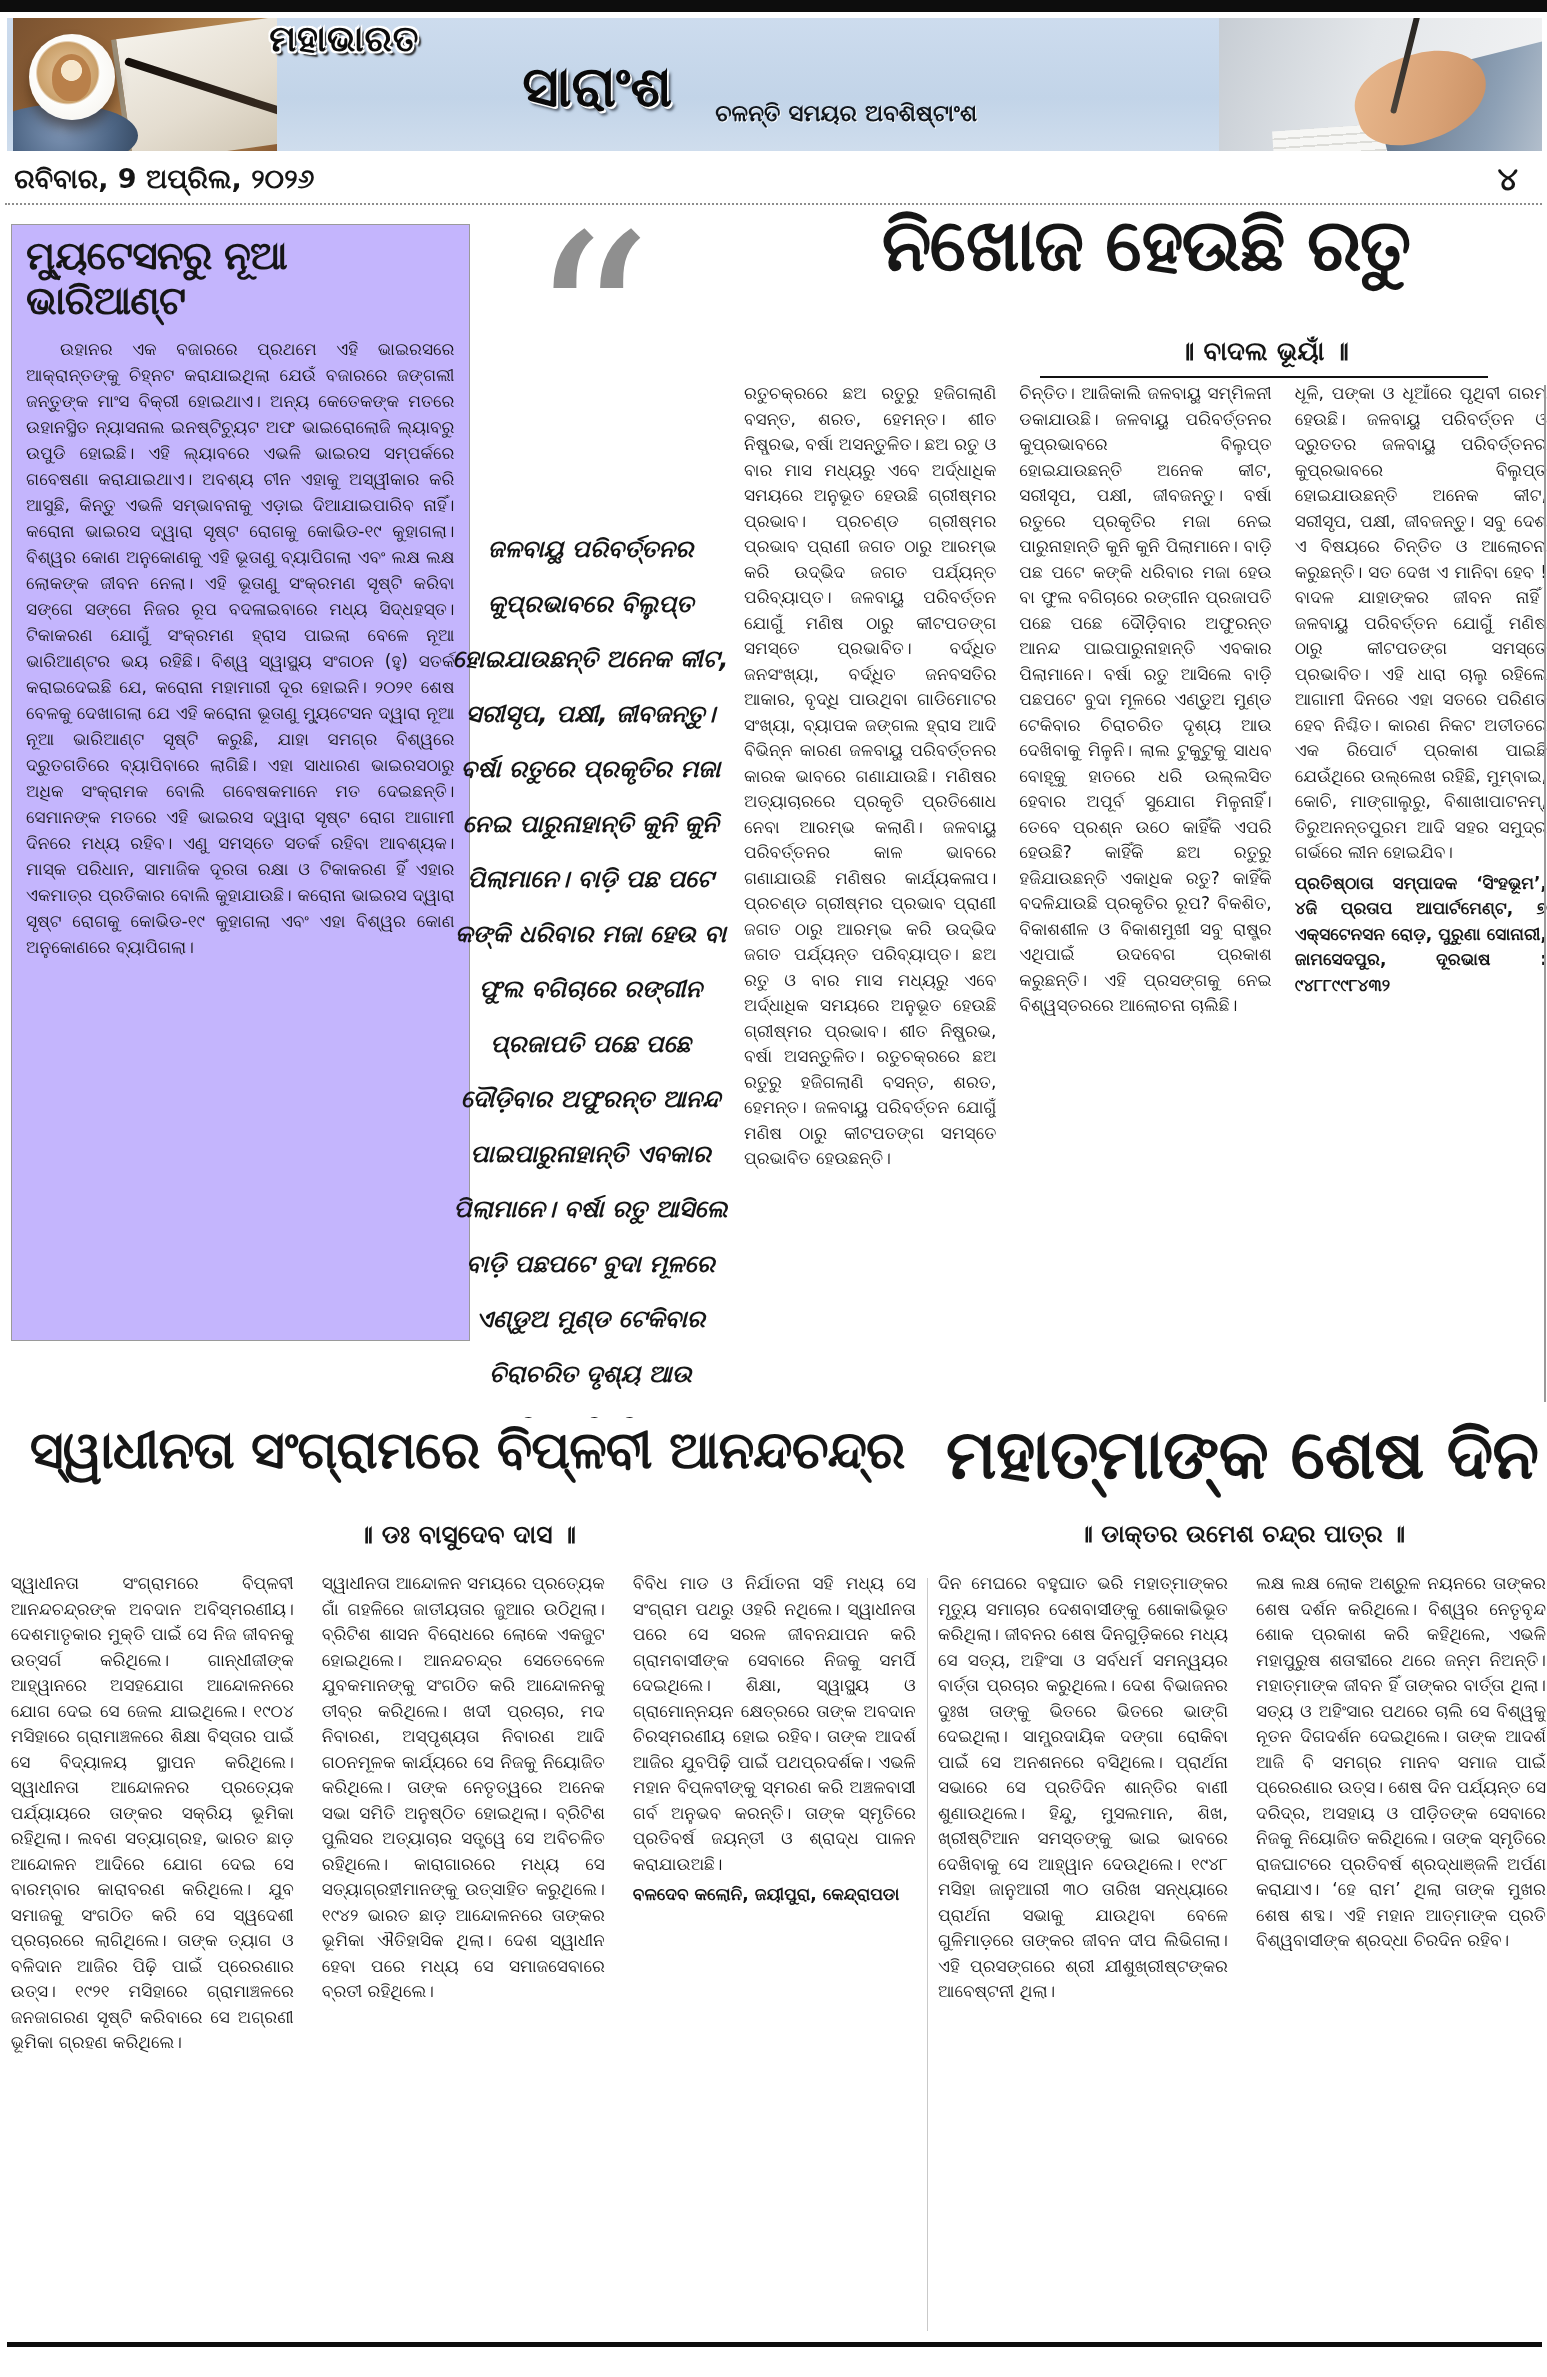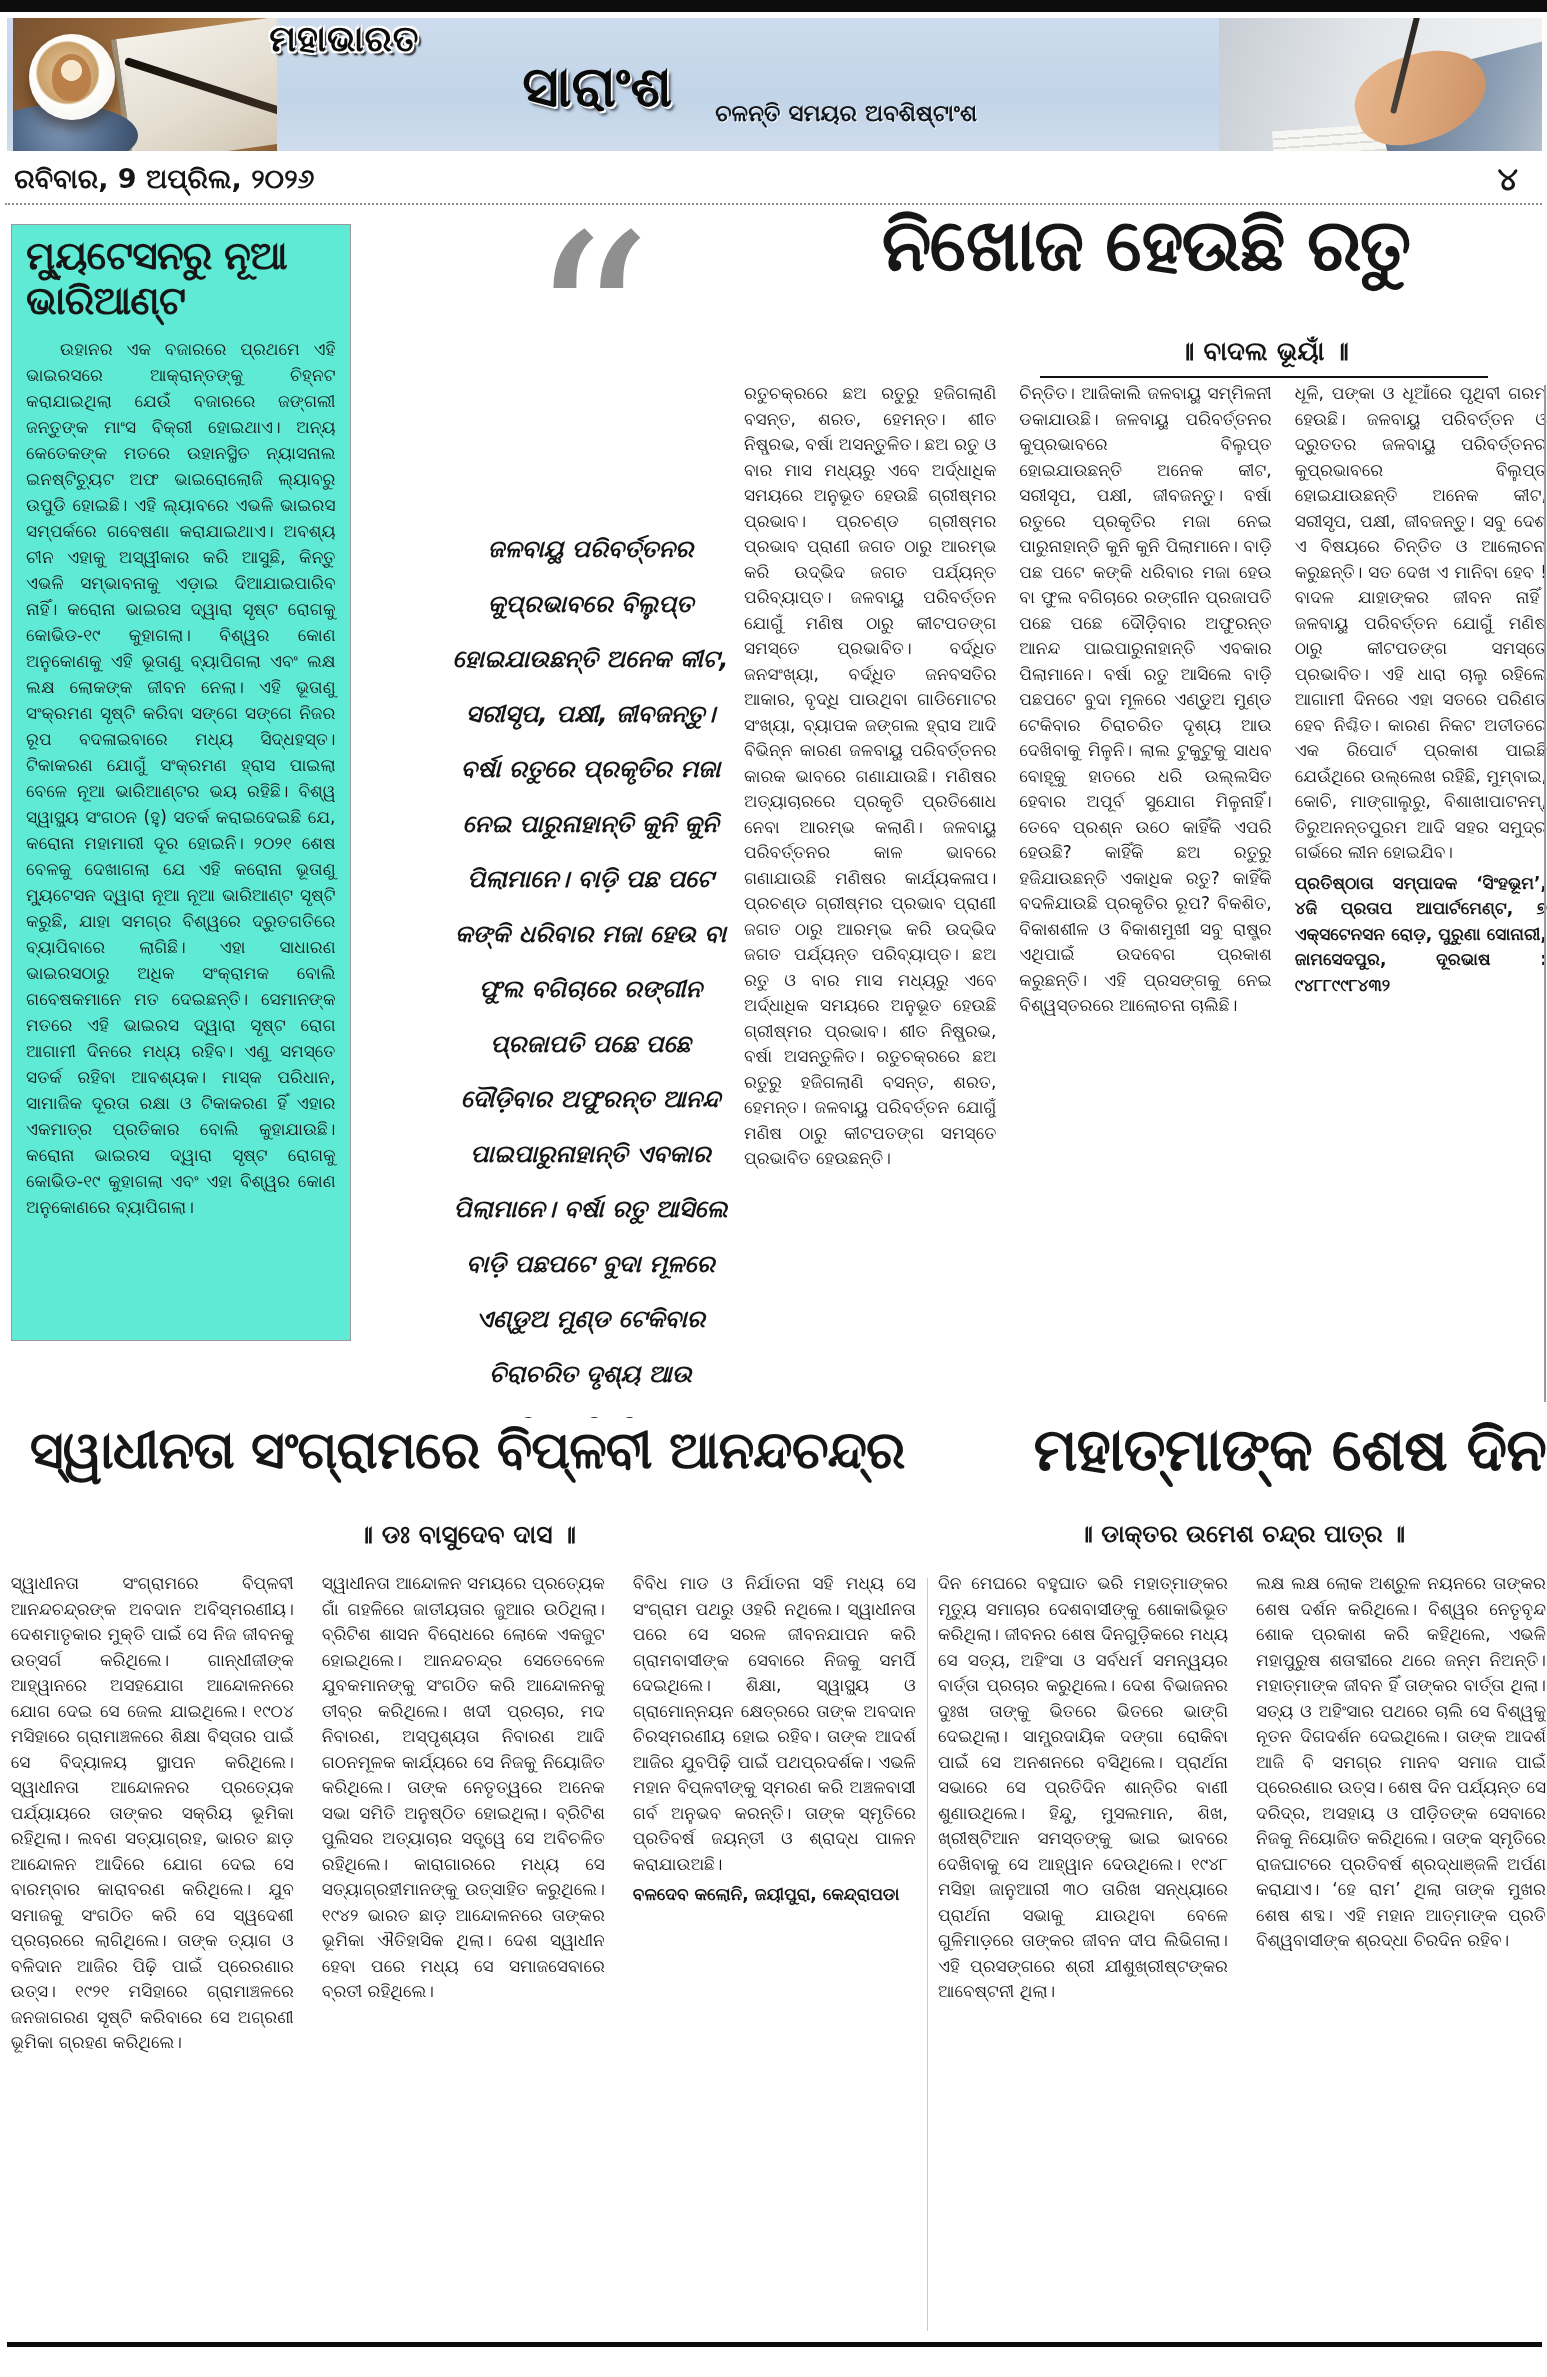--- a/index.html
+++ b/index.html
@@ -28,21 +28,21 @@
       text-shadow:-1.8px -1.8px 0 #fff, 1.8px -1.8px 0 #fff, -1.8px 1.8px 0 #fff, 1.8px 1.8px 0 #fff, 3.6px 3.6px 1.8px #222; }
   .masthead-title { position:absolute; left:515px; top:36px; font-size:56px; font-weight:bold; color:#0a0a0a; text-shadow:1.8px 1.8px 0 #ffffff,3.6px 3.6px 2.7px #55606e; }
   .masthead-sub { position:absolute; left:708px; top:82px; font-size:23px; font-weight:bold; color:#10161d; text-shadow:0.9px 0.9px 0 #fff; }
 
   
   .dateline-date { position:absolute; left:14.3px; top:163px; font-size:27px; font-weight:bold; }
   .page-number { position:absolute; right:29px; top:160px; font-size:32px; font-weight:bold; }
   .dotted-rule { position:absolute; left:5.4px; top:203px; width:1537px; height:0; border-top:2.7px dotted #8d8d8d; }
 
   
-  .boxed-article { position:absolute; left:10.8px; top:224px; width:340px; height:1117px; background:#5eead4; border:0.9px solid #9a9a9a; padding:9px 14.3px; overflow:hidden; }
+  .boxed-article { position:absolute; left:10.8px; top:224px; width:459px; height:1117px; background:#c4b5fd; border:0.9px solid #9a9a9a; padding:9px 14.3px; overflow:hidden; }
   .boxed-headline { font-size:39px; font-weight:bold; line-height:1.15; margin-bottom:12.6px; letter-spacing:-0.9px; }
   .boxed-body { font-size:17px; line-height:26px; text-align:justify; text-indent:34px; }
 
   
   .pullquote { position:absolute; left:441px; top:226px; width:299px; height:1192px; overflow:hidden; text-align:center; }
   .quote-glyph { font-size:242px; line-height:197px; height:296px; color:#8f8f8f; font-family:"DejaVu Serif", serif; }
   .pq-line { font-size:24px; font-weight:bold; font-style:italic; line-height:55px; white-space:nowrap; }
 
   
   .main-headline { position:absolute; left:744px; top:206px; width:803px; text-align:center; font-size:72px; font-weight:bold; letter-spacing:-1.8px; line-height:1.1; }
@@ -51,21 +51,21 @@
   .mcol { width:259px; height:100%; overflow:hidden; font-size:17px; line-height:25.5px; text-align:justify; }
   .credit { font-weight:bold; margin-top:5.4px; text-align:justify; }
   .right-edge-rule { position:absolute; left:1544px; top:385px; width:1.8px; height:1017px; background:#999; }
 
   
   .fd-headline { position:absolute; left:12.6px; top:1420px; width:909px; text-align:center; font-size:52px; font-weight:bold; letter-spacing:-0.9px; }
   .fd-byline  { position:absolute; left:12.6px; top:1520px; width:909px; text-align:center; font-size:25px; font-weight:bold; }
   .fd-cols { position:absolute; left:10.8px; top:1571px; width:905px; height:760px; display:flex; gap:28px; overflow:hidden; }
   .fd-cols .bcol { width:292px; }
 
-  .mh-headline { position:absolute; left:938px; top:1415px; width:608px; text-align:right; font-size:59px; font-weight:bold; letter-spacing:-0.9px; }
+  .mh-headline { position:absolute; left:938px; top:1415px; width:608px; text-align:center; font-size:68px; font-weight:bold; letter-spacing:-0.9px; }
   .mh-byline  { position:absolute; left:938px; top:1520px; width:608px; text-align:center; font-size:24px; font-weight:bold; }
   .mh-cols { position:absolute; left:938px; top:1571px; width:608px; height:760px; display:flex; gap:28px; overflow:hidden; }
   .mh-cols .bcol { width:297px; }
 
   .bcol { height:100%; overflow:hidden; font-size:17px; line-height:25.5px; text-align:justify; }
   .mid-rule { position:absolute; left:927px; top:1578px; width:0.9px; height:753px; background:#c9c9c9; }
 
   .bottom-rule { position:absolute; left:7.2px; top:2342px; width:1535px; height:5.4px; background:#0d0d0d; }
 </style>
 </head>

